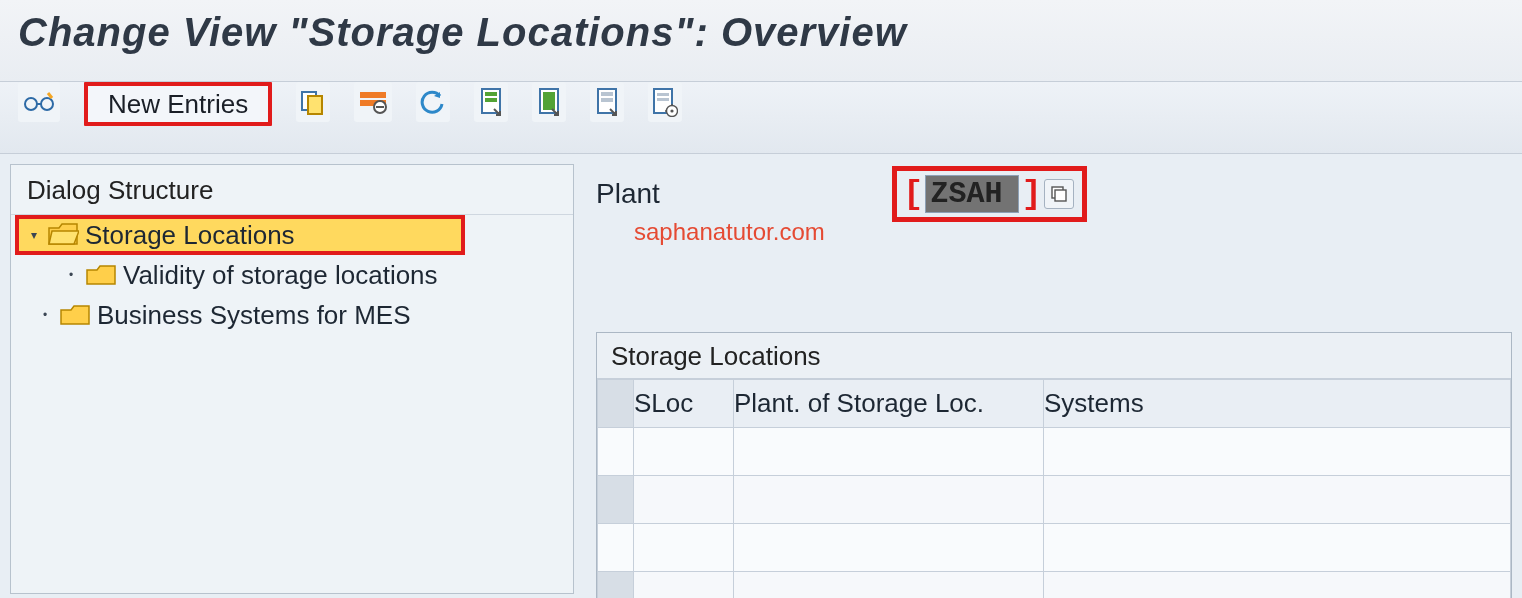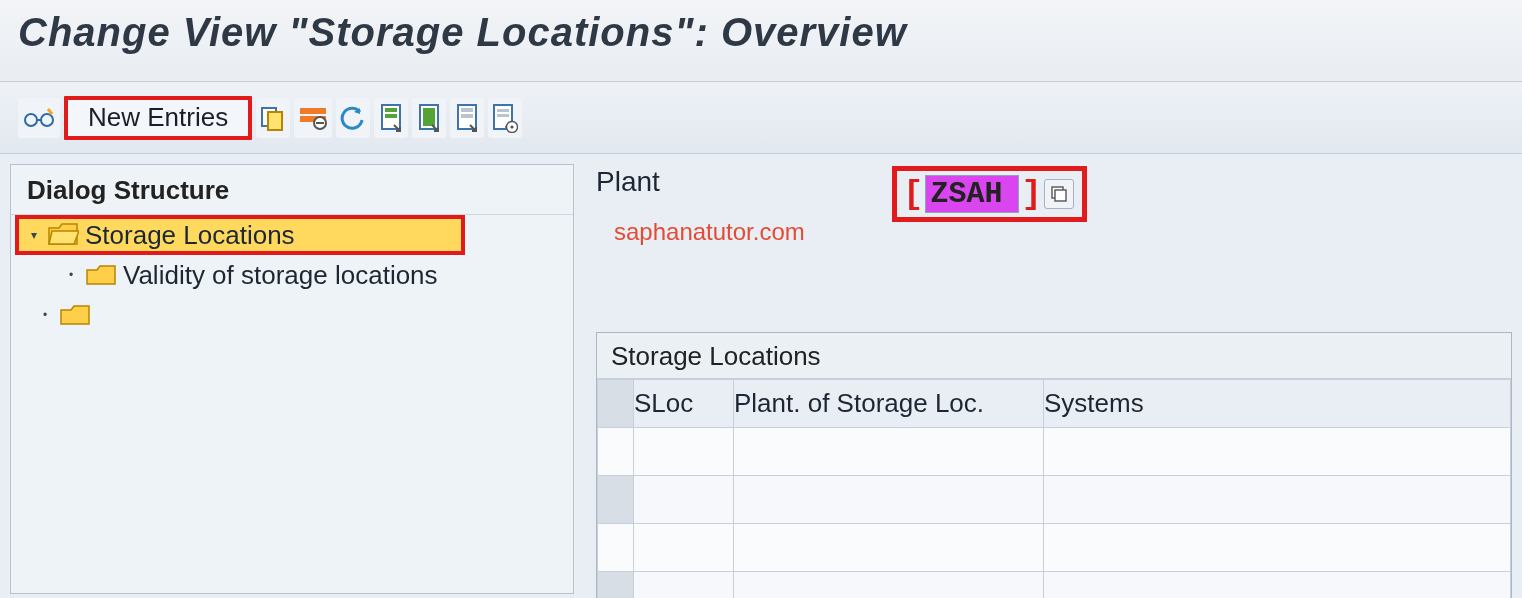--- a/index.html
+++ b/index.html
@@ -23,22 +23,21 @@
     font-weight: 700;
     font-size: 40px;
     color: #2f3946;
     letter-spacing: 1px;
   }
 
   
   .toolbar {
     height: 72px;
     display: flex;
-    align-items: center;
-    gap: 4px;
+    gap: 24px;
     padding-left: 18px;
     background: linear-gradient(#eef2f7, #e2e8ef);
     border-bottom: 1px solid #c6ced8;
   }
   .tb-btn {
     height: 40px; min-width: 34px;
     display: flex; align-items: center; justify-content: center;
     background: #f0f4f8;
     border-radius: 3px;
     padding: 0 4px;
@@ -67,21 +66,20 @@
   .left-box {
     background: #eef3f7;
     border: 1px solid #b7c2cd;
     height: calc(100% - 4px);
   }
   .left-header {
     font-size: 26px;
     padding: 10px 16px 8px 16px;
     color: #222;
     border-bottom: 1px solid #cfd7e0;
-    font-weight: bold;
   }
   .tree { padding: 0; }
   .tree-row {
     display: flex; align-items: center;
     height: 40px;
     padding-left: 12px;
     font-size: 26px;
     color: #1d2733;
     cursor: default;
   }
@@ -106,21 +104,21 @@
 
   .folder-icon { width: 32px; height: 26px; margin-right: 6px; }
 
   
   .right-panel {
     position: relative;
     flex: 1;
     padding: 12px 10px 0 14px;
   }
   .plant-row {
-    display: flex; gap: 6px;
+    display: flex; align-items: center; gap: 6px;
   }
   .plant-label {
     font-size: 28px;
     color: #1d2733;
     width: 290px;
   }
   .plant-box {
     display: flex; align-items: center;
     border: 5px solid #e11b1b;
     padding: 4px 8px 4px 6px;
@@ -134,36 +132,36 @@
     color: #e11b1b;
     font-size: 34px;
     font-weight: 700;
     font-family: "Courier New", monospace;
   }
   .plant-input {
     font-family: "Courier New", monospace;
     font-size: 30px;
     font-weight: 700;
     color: #222;
-    background: #d946ef;
+    background: #737373;
     border: 1px solid #8ea1b6;
     height: 38px; width: 94px;
     padding: 0 4px;
   }
   .plant-help {
     width: 30px; height: 30px;
     margin-left: 2px;
     display: flex; align-items: center; justify-content: center;
     background: #f0f4f8;
     border: 1px solid #a5b2c1;
     border-radius: 3px;
   }
 
   .watermark1 {
-    position: absolute; left: 32px; top: 64px;
+    position: absolute; left: 52px; top: 64px;
     color: #e54a33;
     font-size: 24px;
   }
   .watermark2 {
     position: absolute; left: 60px; top: 118px;
     color: #f0a890;
     font-size: 22px;
     opacity: .7;
   }
 
@@ -311,20 +309,21 @@
             <path d="M2 8 L12 8 L15 4 L30 4 L30 22 L2 22 Z" fill="#ffcf4a" stroke="#b68600" stroke-width="1.5"></path>
           </svg>
           <span>Validity of storage locations</span>
         </div>
 
         <div class="tree-row level1b">
           <span class="exp">•</span>
           <svg class="folder-icon" viewBox="0 0 32 26">
             <path d="M2 8 L12 8 L15 4 L30 4 L30 22 L2 22 Z" fill="#ffcf4a" stroke="#b68600" stroke-width="1.5"></path>
           </svg>
+          <span>Business Systems for MES</span>
         </div>
 
       </div>
     </div>
   </div>
 
   <div class="right-panel">
 
     <div class="plant-row">
       <span class="plant-label">Plant</span>

